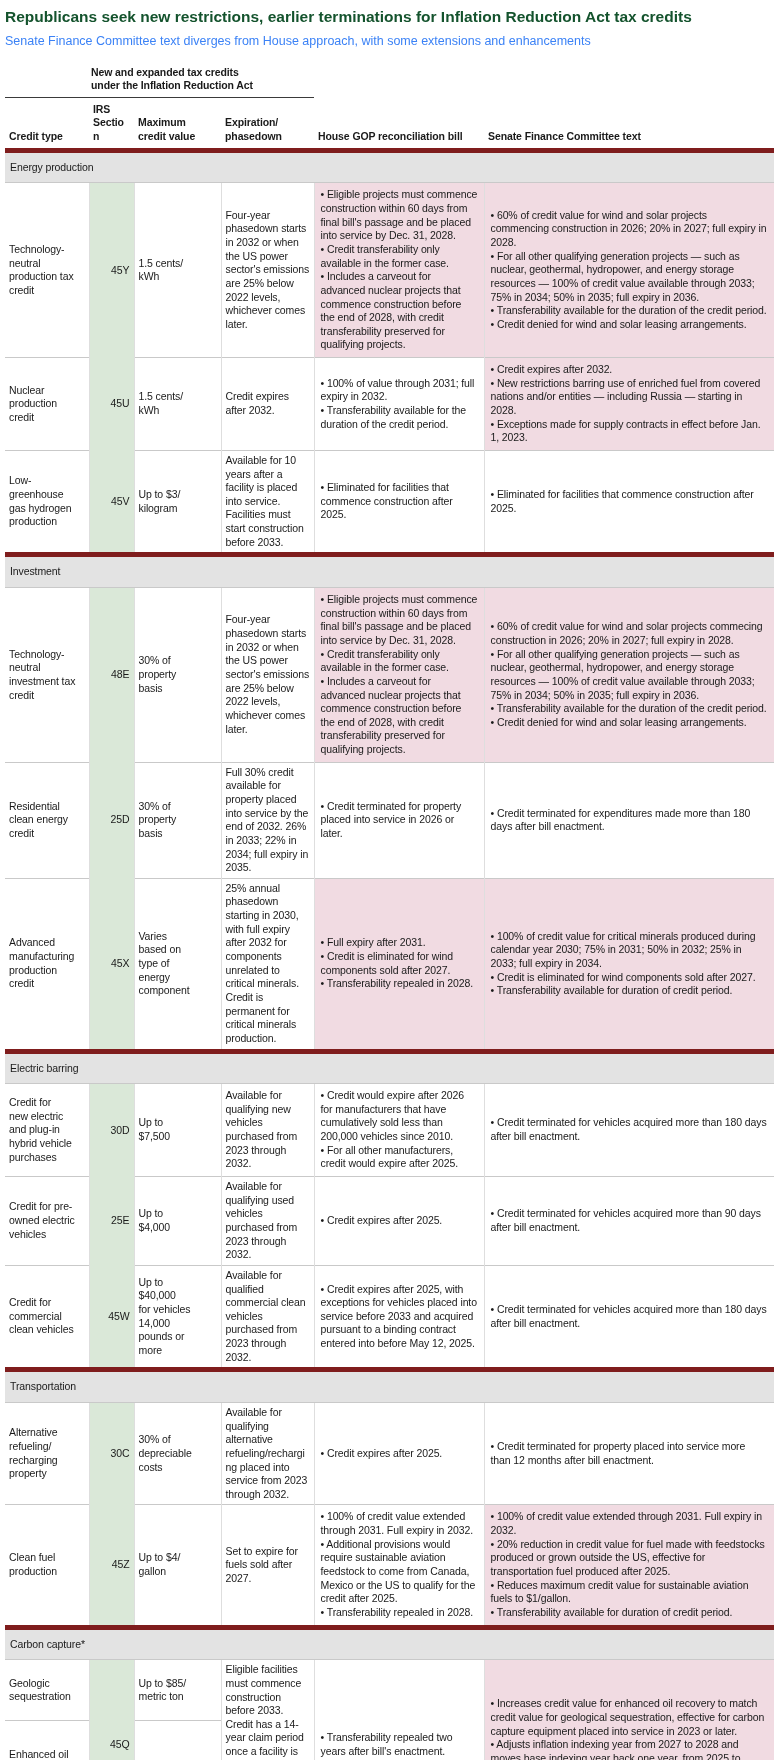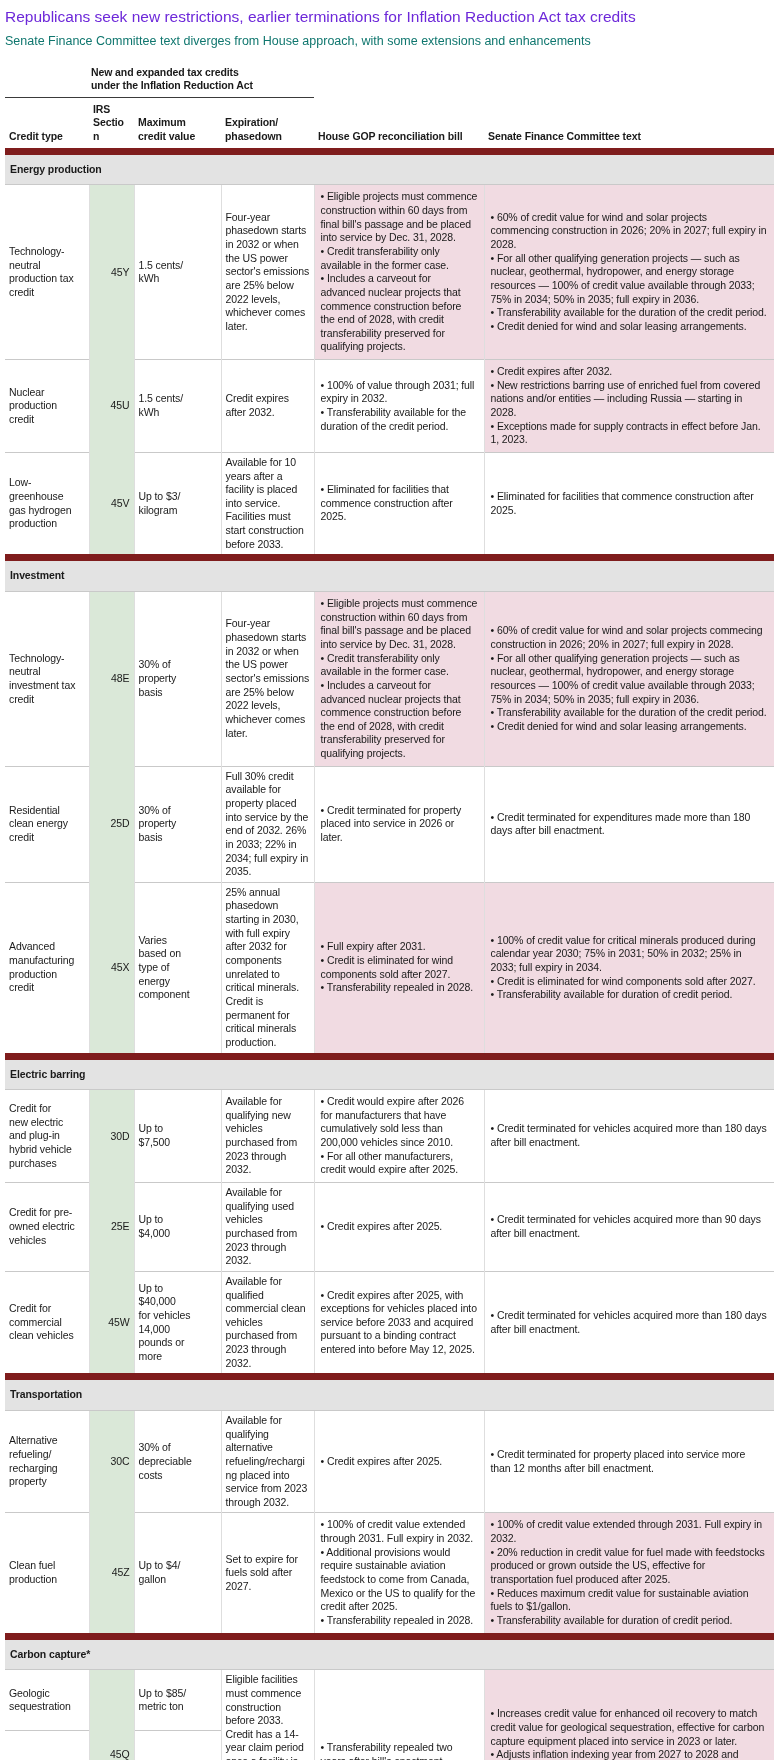--- a/index.html
+++ b/index.html
@@ -3,30 +3,30 @@
 <meta charset="utf-8">
 <style>
   :root{
     --transferability_green:#dae8d8;
     --feoc_pink:#f1dbe2;
     --section_gray:#e3e3e3;
   }
   html,body{margin:0;padding:0;background:#ffffff;}
   body{font-family:"Liberation Sans",sans-serif;color:#1a1a1a;}
   .page{width:779px;box-sizing:border-box;padding:8px 5px 12px 5px;background:#fff;}
-  .title{font-size:15.5px;line-height:1.22;font-weight:400;color:#6d28d9;margin:0 0 7px 0;}
-  .subtitle{font-size:12.5px;line-height:1.25;margin:0 0 16px 0;color:#0f766e;}
+  .title{font-size:15.5px;line-height:1.22;font-weight:700;color:#14532d;margin:0 0 7px 0;}
+  .subtitle{font-size:12.5px;line-height:1.25;margin:0 0 16px 0;color:#3b82f6;}
   table.credits{width:769px;table-layout:fixed;border-collapse:collapse;border-bottom:1px solid #c9c9c9;font-size:10.5px;line-height:1.3;letter-spacing:-0.1px;}
   table.credits td{padding:3px 4px;text-align:left;vertical-align:middle;white-space:pre-line;overflow-wrap:break-word;}
   tr.spanner td{padding:0 2px 4px 2px;vertical-align:bottom;margin-left:33px;}
   tr.spanner td.sp{border-bottom:1px solid #3a3a3a;}
   td.spanner-label{text-align:center;font-weight:700;}
   tr.head td{font-weight:700;vertical-align:bottom;border-bottom:1px solid #3a3a3a;padding:5px 4px 4px 4px;}
   tr.head td.c-irs{text-align:left;}
-  tr.sec td{background:var(--section_gray,#e3e3e3);font-weight:700;border-top:7px solid #7f1d1d;border-bottom:1px solid #c9c9c9;padding:8px 5px;}
+  tr.sec td{background:var(--section_gray,#e3e3e3);font-weight:400;border-top:5px solid #7f1d1d;border-bottom:1px solid #c9c9c9;padding:8px 5px;}
   tr.data td{border-top:1px solid #c9c9c9;}
   tr.data td:not(:first-child){border-left:1px solid #dedede;}
   tr.data td.green{background:var(--transferability_green,#dae8d8);border-top:none;text-align:right;}
   tr.data td.pink{background:var(--feoc_pink,#f1dbe2);}
   tr.data td.bullets{padding:5px 6px;}
   .legend{display:flex;align-items:center;gap:26px;margin:7px 0 0 0;font-size:10.5px;}
   .legend-item{display:flex;align-items:center;}
   .swatch{display:inline-block;width:20px;height:11px;margin-right:7px;}
   .swatch.green-sw{background:var(--transferability_green,#dae8d8);}
   .swatch.pink-sw{background:var(--feoc_pink,#f1dbe2);}

